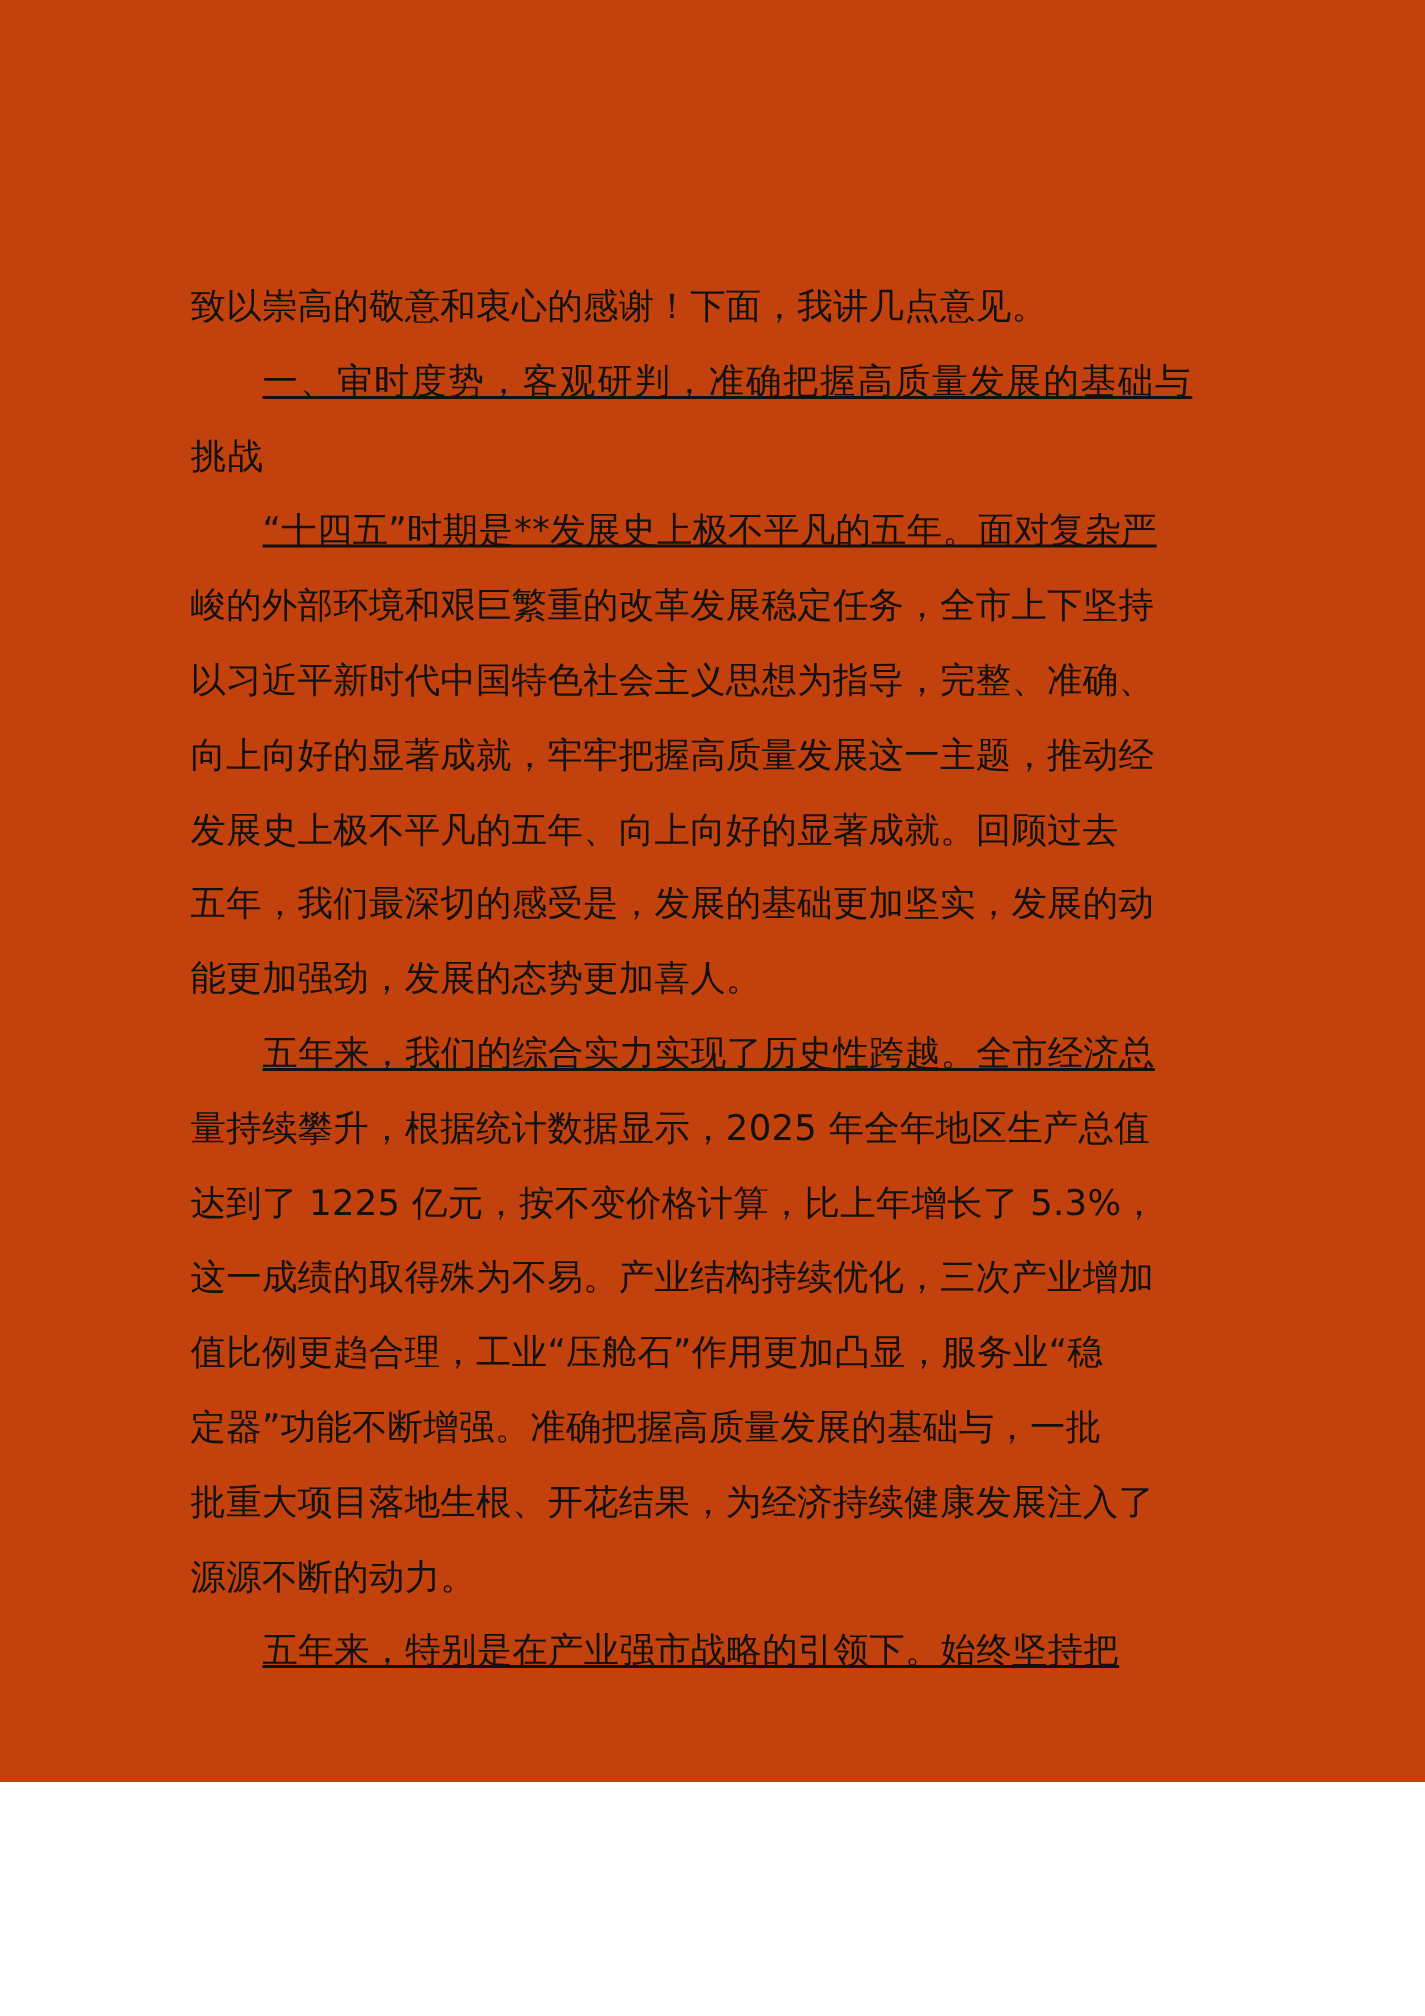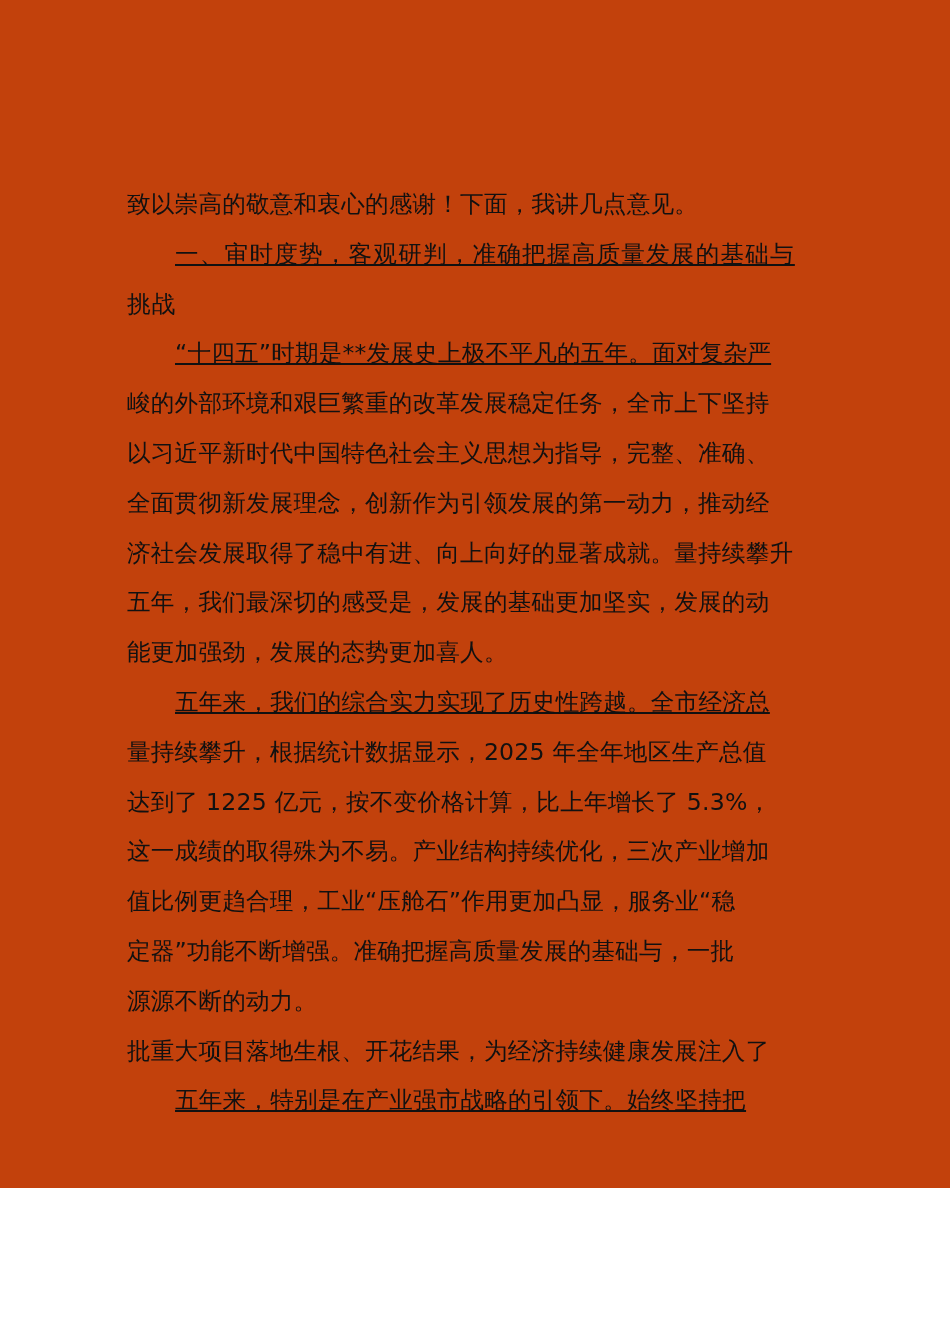--- a/index.html
+++ b/index.html
@@ -57,35 +57,35 @@
 
     <div class="paragraph heading">
       <span class="line indent">一、审时度势，客观研判，准确把握高质量发展的基础与</span>
       <span class="line">挑战</span>
     </div>
 
     <div class="paragraph">
       <span class="line indent">“十四五”时期是**发展史上极不平凡的五年。面对复杂严</span>
       <span class="line">峻的外部环境和艰巨繁重的改革发展稳定任务，全市上下坚持</span>
       <span class="line">以习近平新时代中国特色社会主义思想为指导，完整、准确、</span>
-      <span class="line">全面贯彻新发展理念，创新作为引领发展的第一动力，推动经</span>
-      <span class="line">济社会发展取得了稳中有进、向上向好的显著成就。量持续攀升</span>
+      <span class="line">向上向好的显著成就，牢牢把握高质量发展这一主题，推动经</span>
+      <span class="line">发展史上极不平凡的五年、向上向好的显著成就。回顾过去</span>
       <span class="line">五年，我们最深切的感受是，发展的基础更加坚实，发展的动</span>
       <span class="line">能更加强劲，发展的态势更加喜人。</span>
     </div>
 
     <div class="paragraph">
       <span class="line indent">五年来，我们的综合实力实现了历史性跨越。全市经济总</span>
       <span class="line">量持续攀升，根据统计数据显示，2025 年全年地区生产总值</span>
       <span class="line">达到了 1225 亿元，按不变价格计算，比上年增长了 5.3%，</span>
       <span class="line">这一成绩的取得殊为不易。产业结构持续优化，三次产业增加</span>
       <span class="line">值比例更趋合理，工业“压舱石”作用更加凸显，服务业“稳</span>
       <span class="line">定器”功能不断增强。准确把握高质量发展的基础与，一批</span>
+      <span class="line">批重大项目落地生根、开花结果，为经济持续健康发展注入了</span>
       <span class="line">源源不断的动力。</span>
-      <span class="line">批重大项目落地生根、开花结果，为经济持续健康发展注入了</span>
     </div>
 
     <div class="paragraph">
       <span class="line indent">五年来，特别是在产业强市战略的引领下。始终坚持把</span>
     </div>
 
   </div>
 </div>
 
 </body></html>

